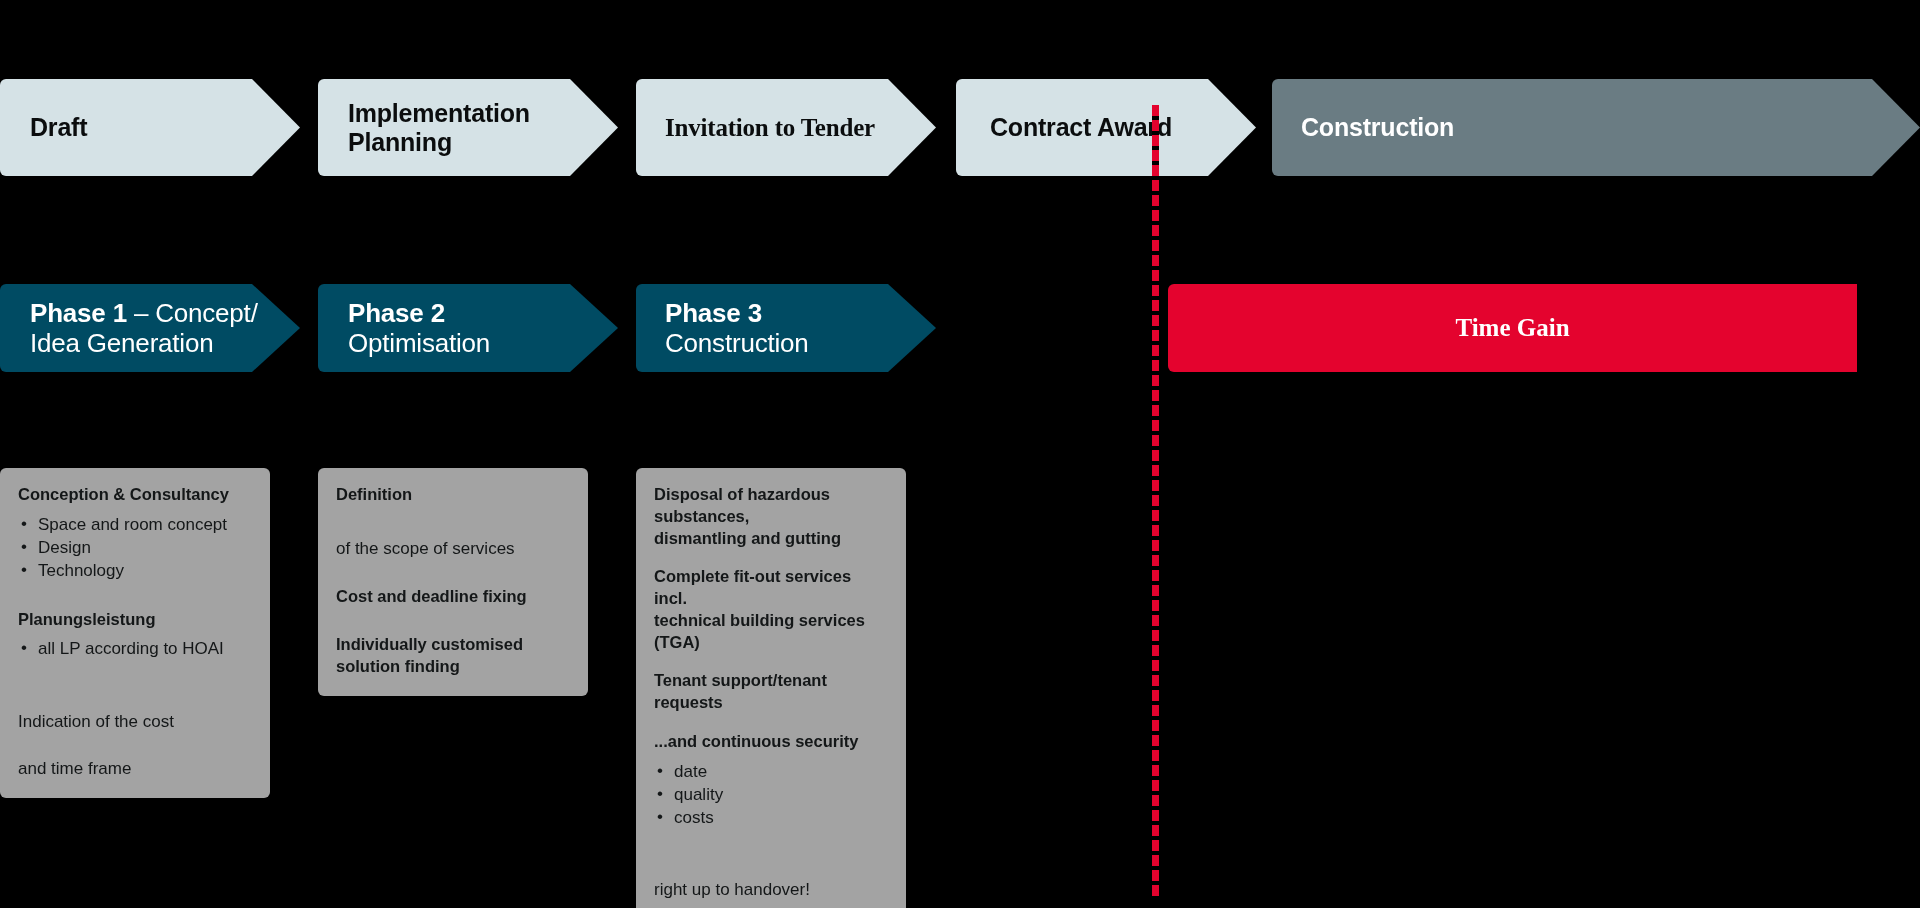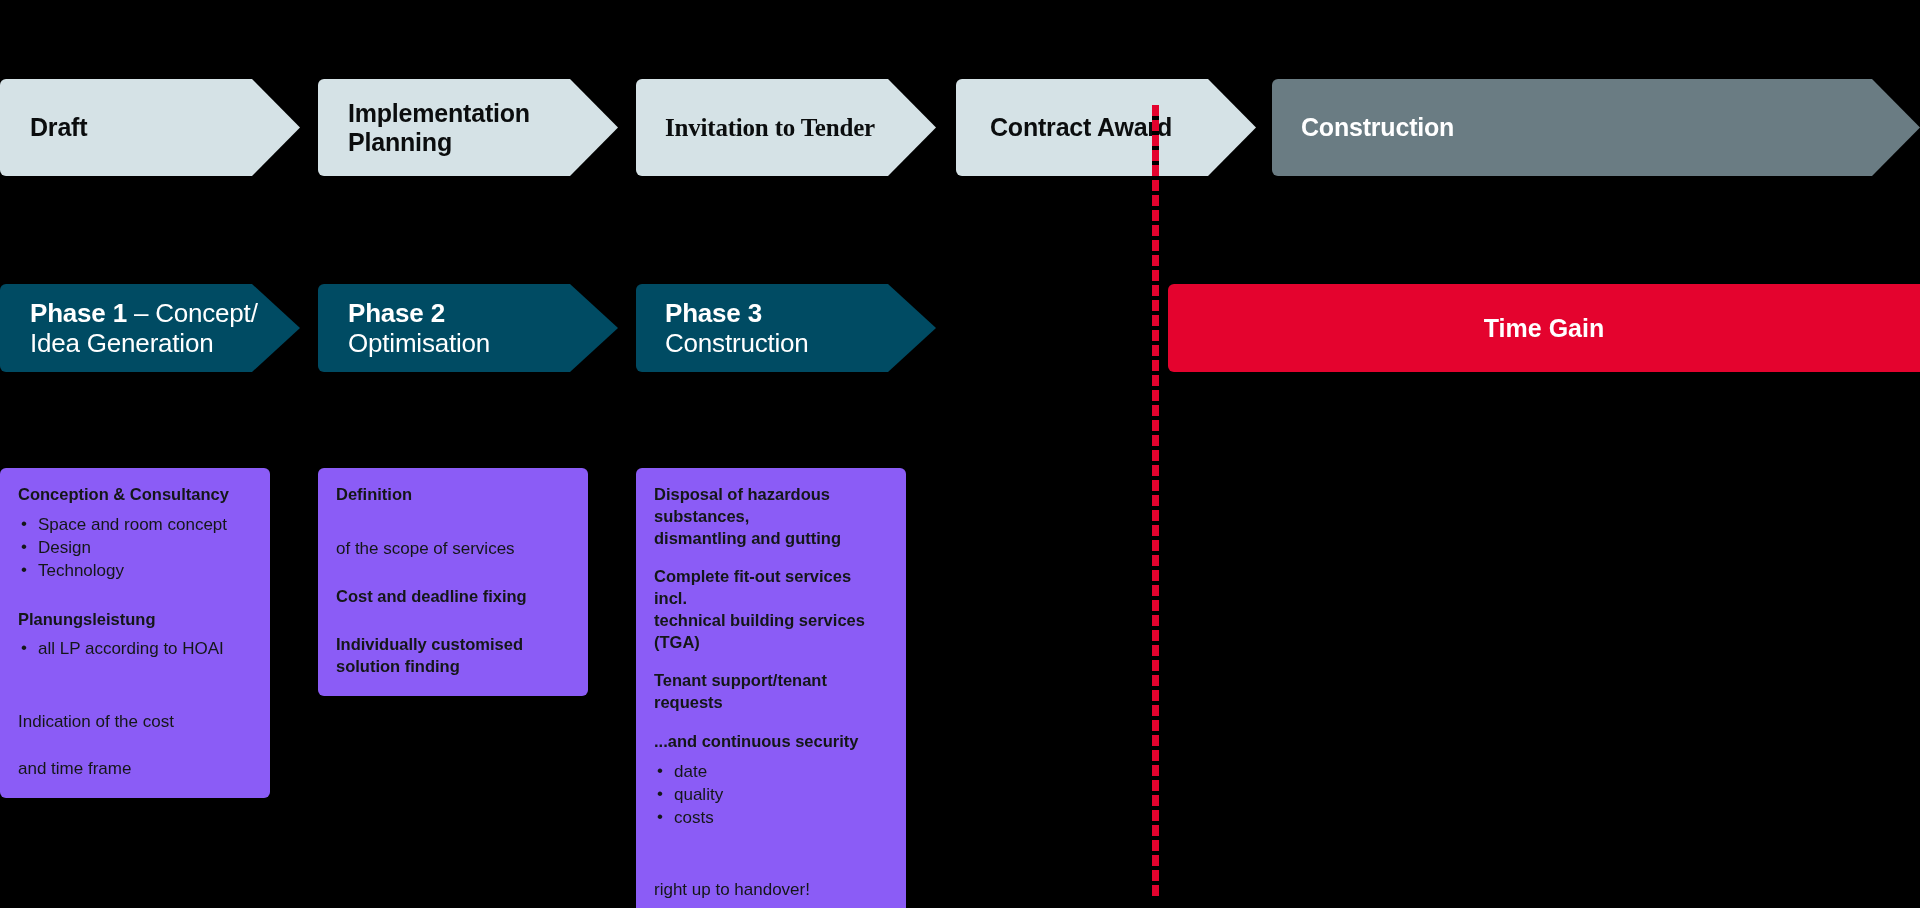--- a/index.html
+++ b/index.html
@@ -46,21 +46,21 @@
     border-radius:6px 0 0 6px;
     display:flex; align-items:center; justify-content:center;
   }
   .gainbox span {
     color:#ffffff; font-weight:bold; font-size:25px;
   }
 
   
   .panel {
     position:absolute;
-    background:#8b5cf6;
+    background:#a3a3a3;
     border-radius:6px;
     padding:16px 18px 18px 18px;
     color:#141718;
   }
   .panel .hd {
     font-weight:bold; font-size:16.5px; line-height:1.32;
   }
   .panel .txt {
     font-size:17px; line-height:1.32; font-weight:normal;margin-top:24px;
   }
@@ -126,21 +126,21 @@
     </div>
   </div>
 
   <div class="chev phase" style="left:636px; top:284px; width:300px;">
     <div class="chev-label" style="padding-left:29px;">
       <b>Phase 3</b><br>
       <span>Construction</span>
     </div>
   </div>
 
-  <div class="gainbox" style="left:1168px; top:284px; width:752px; height:88px;">
+  <div class="gainbox" style="left:1168px; top:284px; width:689px; height:88px;font-family:Liberation Serif, serif;">
     <span>Time Gain</span>
   </div>
 
   <div class="divider" style="left:1152px; top:105px; height:795px;"></div>
 
   <div class="panel" style="left:0px; top:468px; width:270px;">
     <div class="hd">Conception &amp; Consultancy</div>
     <div class="gap-s"></div>
     <ul>
       <li>Space and room concept</li>

